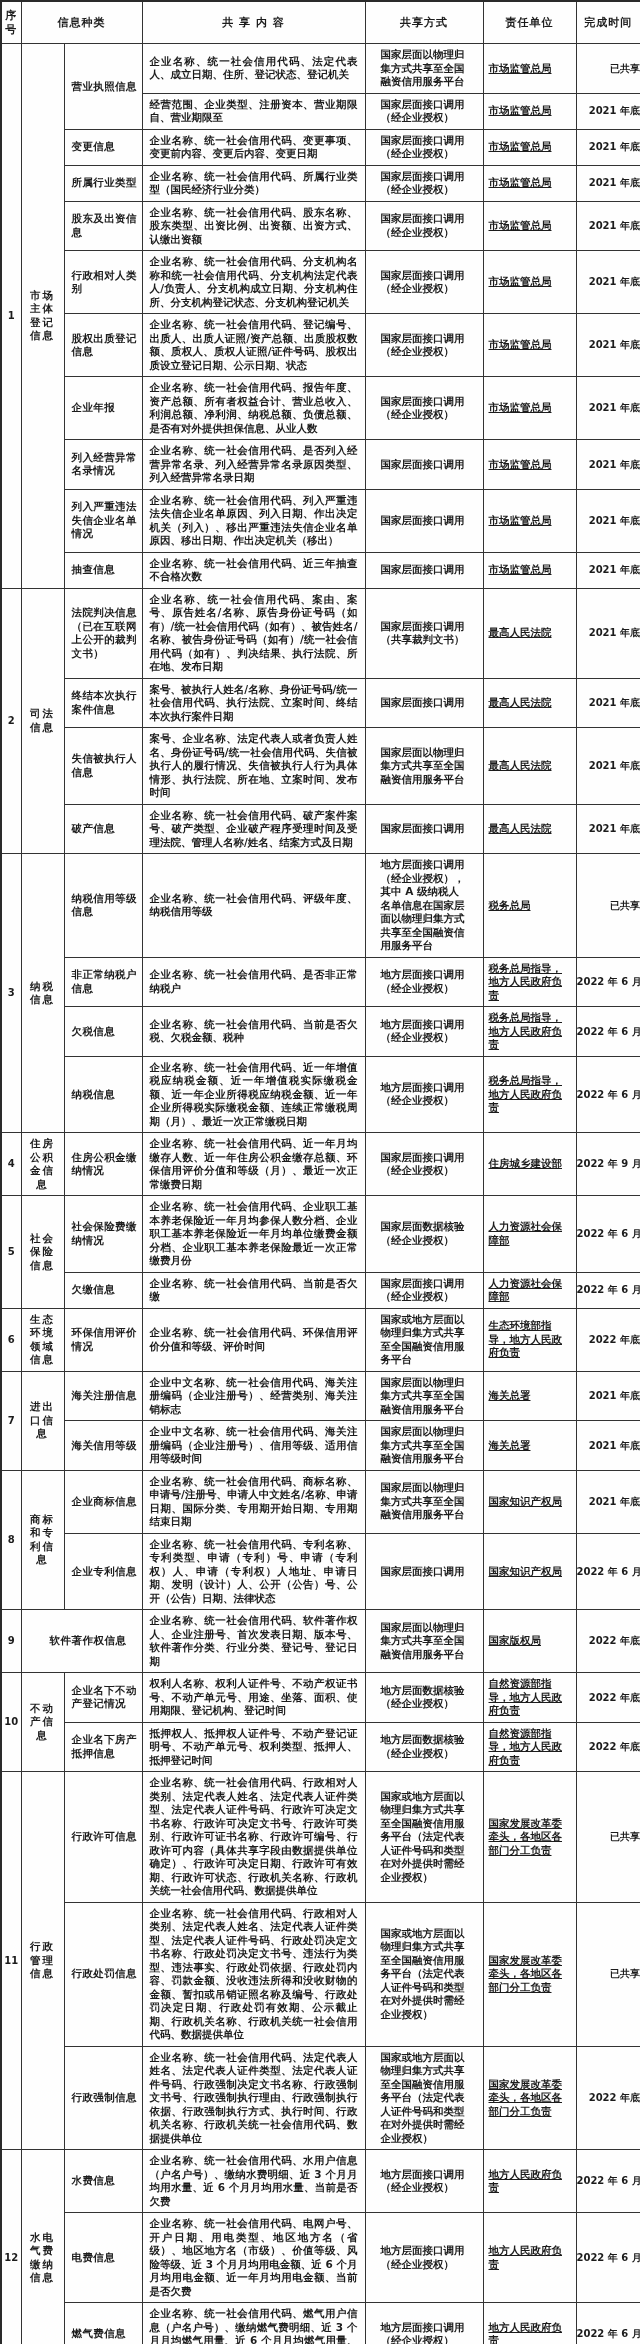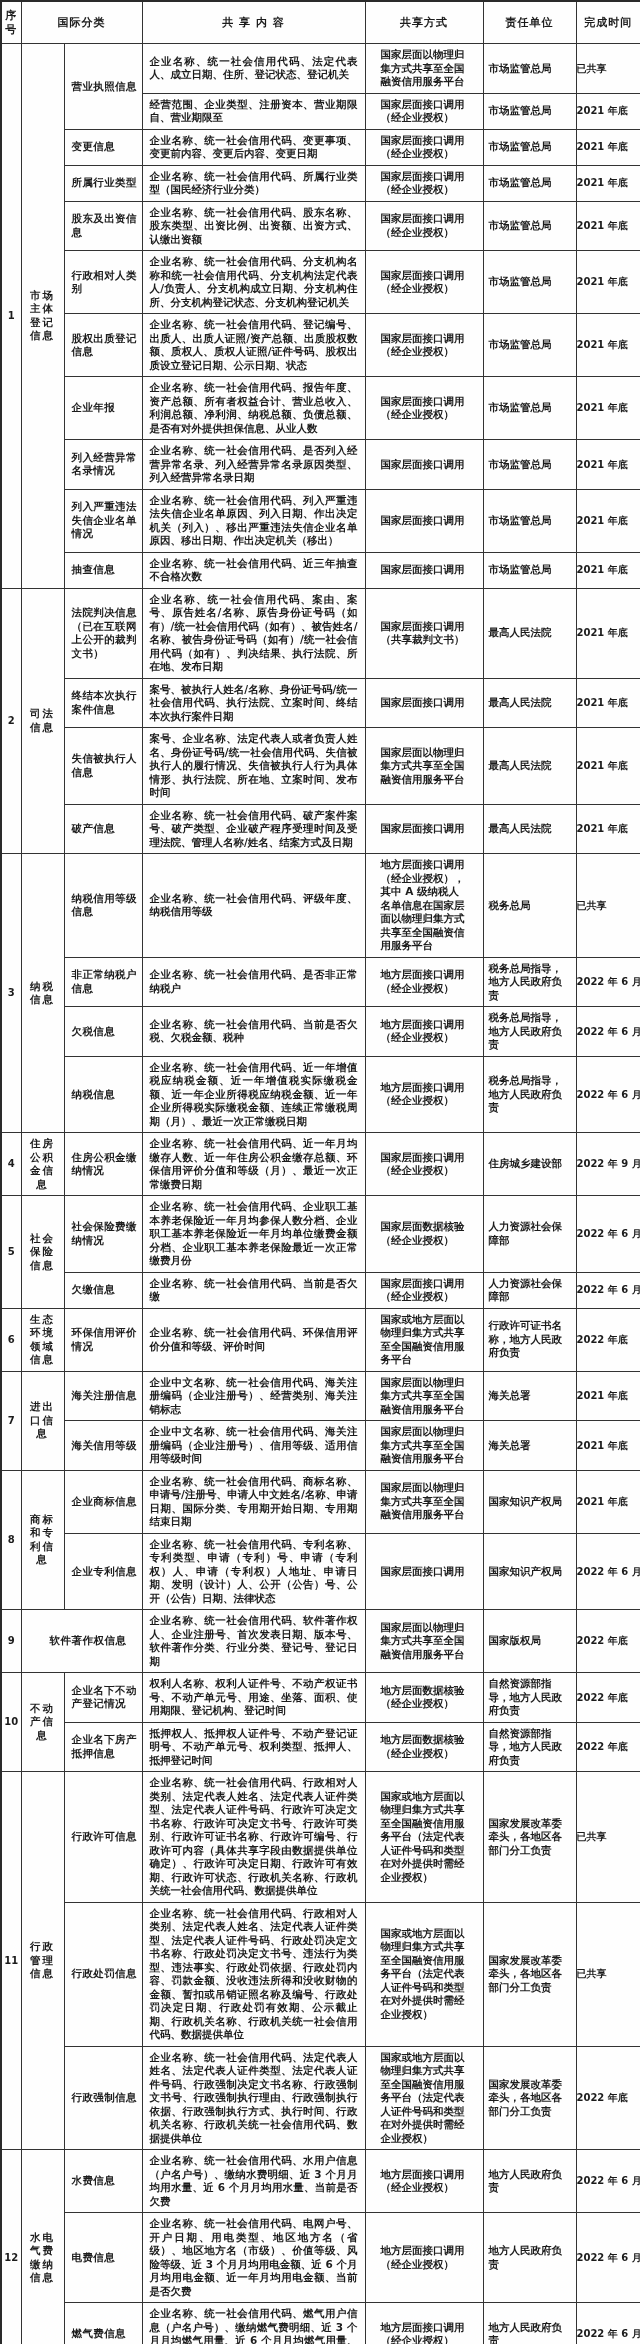--- a/index.html
+++ b/index.html
@@ -24,41 +24,41 @@
     vertical-align: middle;
     word-break: break-all;
   }
   thead th { text-align: center; font-size: 11px; padding: 7px 2px; letter-spacing: 1px; }
   .c-no   { text-align: center; padding: 2px 1px; font-size: 10px; }
   .c-cat  { text-align: center; white-space: pre-line; padding: 2px 1px; letter-spacing: 2px; }
   .c-cat-merged { text-align: left; padding: 2px 2px 2px 28px; letter-spacing: 0.5px; }
   .c-type { padding: 4px 4px 4px 7px; letter-spacing: 0.4px; }
   .c-content { text-align: justify; padding: 4px 7px; }
   .c-method  { padding: 4px 15px; }
-  .c-unit    { padding: 4px 5px; }
-  .c-time    { text-align: left; white-space: nowrap; padding: 4px 0; font-size: 10px; }
+  .c-unit    { padding: 4px 5px; text-decoration: underline; }
+  .c-time    { text-align: right; white-space: nowrap; padding: 4px 0; font-size: 10px; }
 </style>
 </head>
 <body>
 
 <div class="page">
   <table class="share-table">
     <colgroup>
       <col style="width:20px">
       <col style="width:43px">
       <col style="width:78px">
       <col style="width:223px">
       <col style="width:118px">
       <col style="width:93px">
       <col style="width:65px">
     </colgroup>
     <thead>
       <tr>
         <th>序号</th>
-        <th colspan="2">国际分类</th>
+        <th colspan="2">信息种类</th>
         <th>共 享 内 容</th>
         <th>共享方式</th>
         <th>责任单位</th>
         <th>完成时间</th>
       </tr>
     </thead>
     <tbody>
         <tr>
           <td rowspan="11" class="c-no">1</td>
           <td rowspan="11" class="c-cat">市场
@@ -234,21 +234,21 @@
         </tr>
         <tr>
           <td class="c-no">6</td>
           <td class="c-cat">生态
 环境
 领域
 信息</td>
           <td class="c-type">环保信用评价情况</td>
           <td class="c-content">企业名称、统一社会信用代码、环保信用评价分值和等级、评价时间</td>
           <td class="c-method">国家或地方层面以物理归集方式共享至全国融资信用服务平台</td>
-          <td class="c-unit">行政许可证书名称，地方人民政府负责</td>
+          <td class="c-unit">生态环境部指导，地方人民政府负责</td>
           <td class="c-time">2022 年底</td>
         </tr>
         <tr>
           <td rowspan="2" class="c-no">7</td>
           <td rowspan="2" class="c-cat">进出
 口信
 息</td>
           <td class="c-type">海关注册信息</td>
           <td class="c-content">企业中文名称、统一社会信用代码、海关注册编码（企业注册号）、经营类别、海关注销标志</td>
           <td class="c-method">国家层面以物理归集方式共享至全国融资信用服务平台</td>

